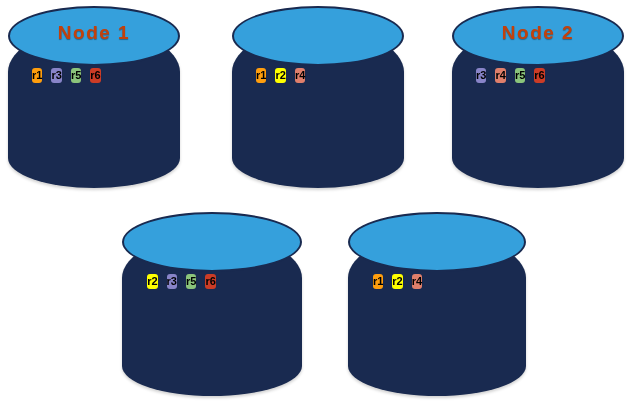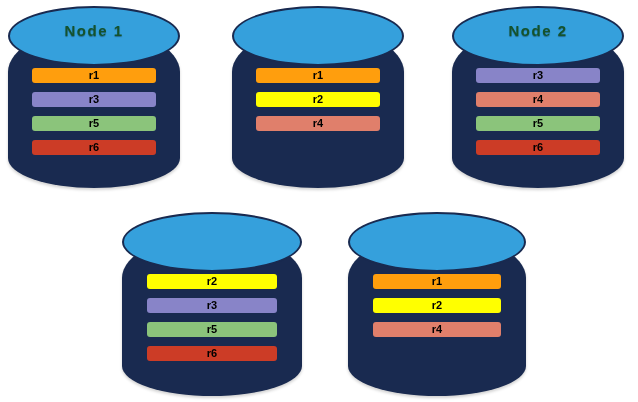--- a/index.html
+++ b/index.html
@@ -53,37 +53,37 @@
     border-radius: 50%;
     border: 2px solid #192a50;
     box-sizing: border-box;
   }
   .node-label {
     position: absolute;
     left: 0;
     right: 0;
     top: 16px;
     text-align: center;
-    color: #14532d;
+    color: #c2410c;
     font-weight: bold;
-    font-size: 15px;
+    font-size: 19px;
     letter-spacing: 1.5px;
     text-shadow: 0 1px 1px rgba(0,0,0,0.35);
     white-space: nowrap;
     pointer-events: none;
   }
 
   
   .replicas {
     position: absolute;
     left: 14%;
     right: 14%;
     top: 62px;
     display: flex;
-    flex-direction: column;
+    flex-direction: row;
     gap: 9px;
   }
   .replica {
     height: 15px;
     border-radius: 3px;
     display: flex;
     align-items: center;
     justify-content: center;
     font-size: 11px;
     font-weight: bold;

